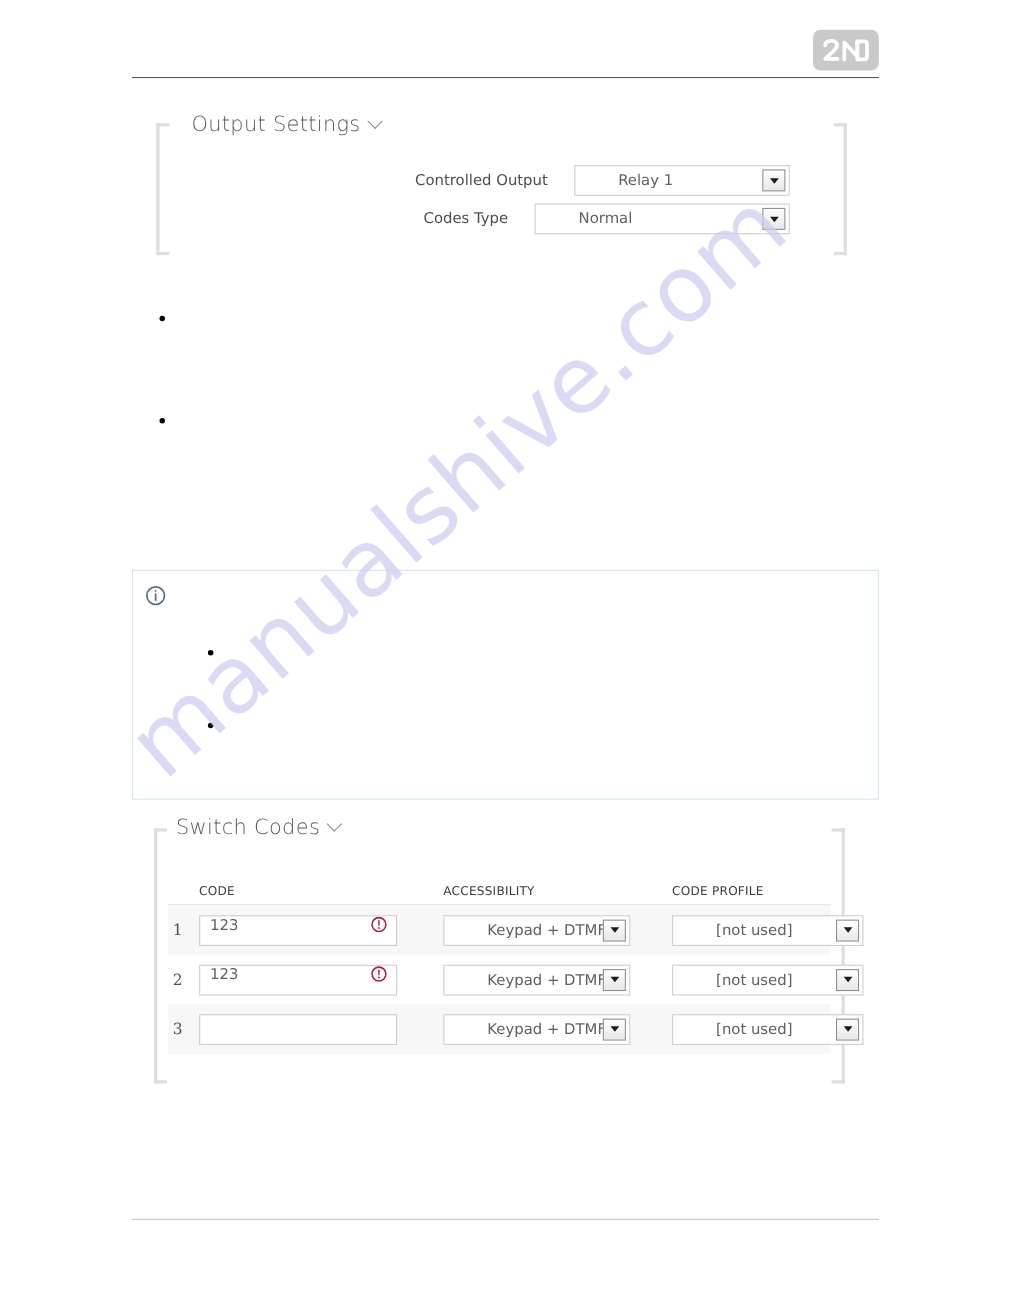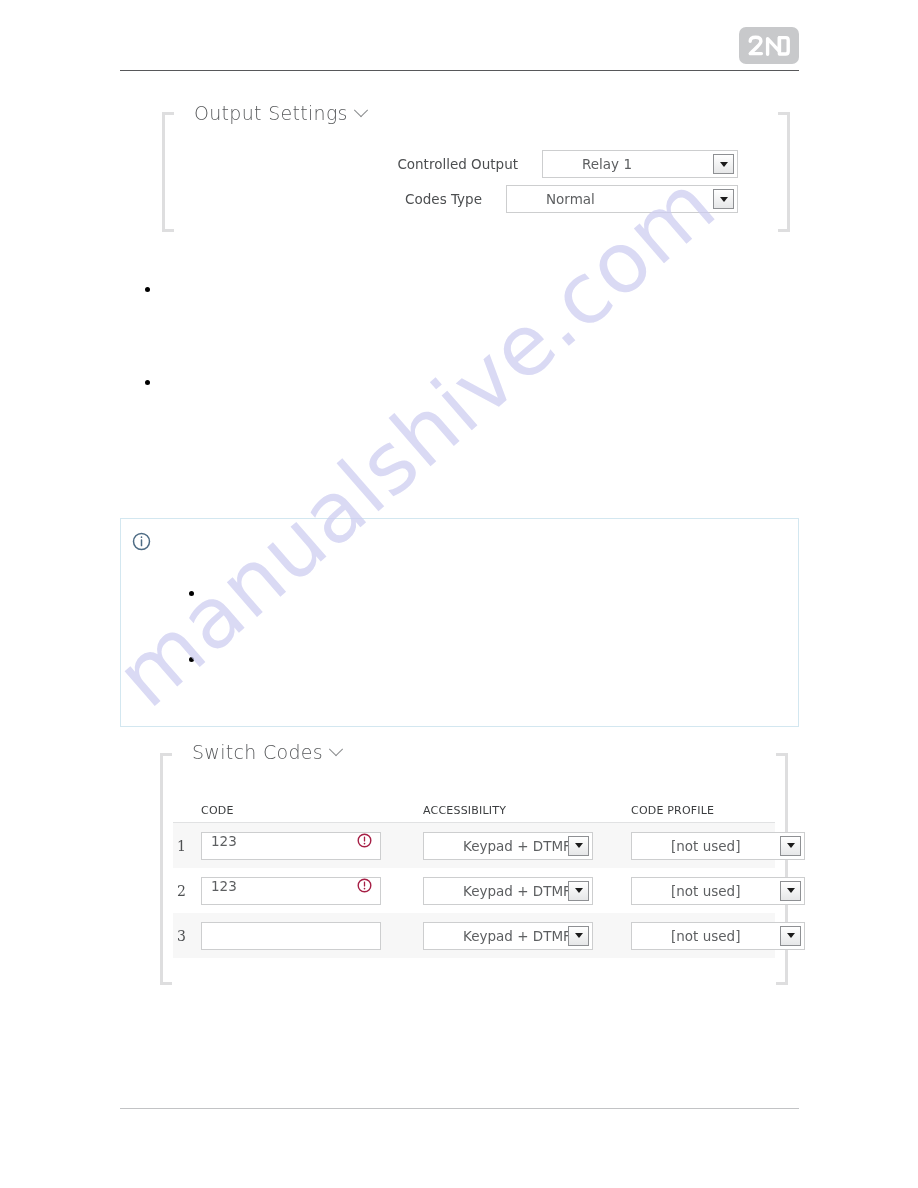--- a/index.html
+++ b/index.html
@@ -78,21 +78,20 @@
     display: flex;
     align-items: center;
     justify-content: center;
   }
   #logo svg { display: block; }
 
   
   .panel {
     position: absolute;
     z-index: 4;
-    margin-left: 20px;
   }
   .panel .bracket {
     position: absolute;
     top: 0;
     width: 12px;
     height: 100%;
     box-sizing: border-box;
   }
   .panel .bracket.left {
     left: 0;
@@ -247,21 +246,21 @@
     background: #000000;
   }
 
   
   #switch-panel {
     left: 140px;
     top: 753px;
     width: 628px;
     height: 232px;
   }
-  #sc-title { left: 32px; top: -12px; }
+  #sc-title { left: 20px; top: -12px; }
   .sc-table {
     position: absolute;
     left: 13px;
     top: 36px;
     width: 602px;
   }
   .sc-head {
     display: flex;
     height: 28px;
     align-items: flex-end;

